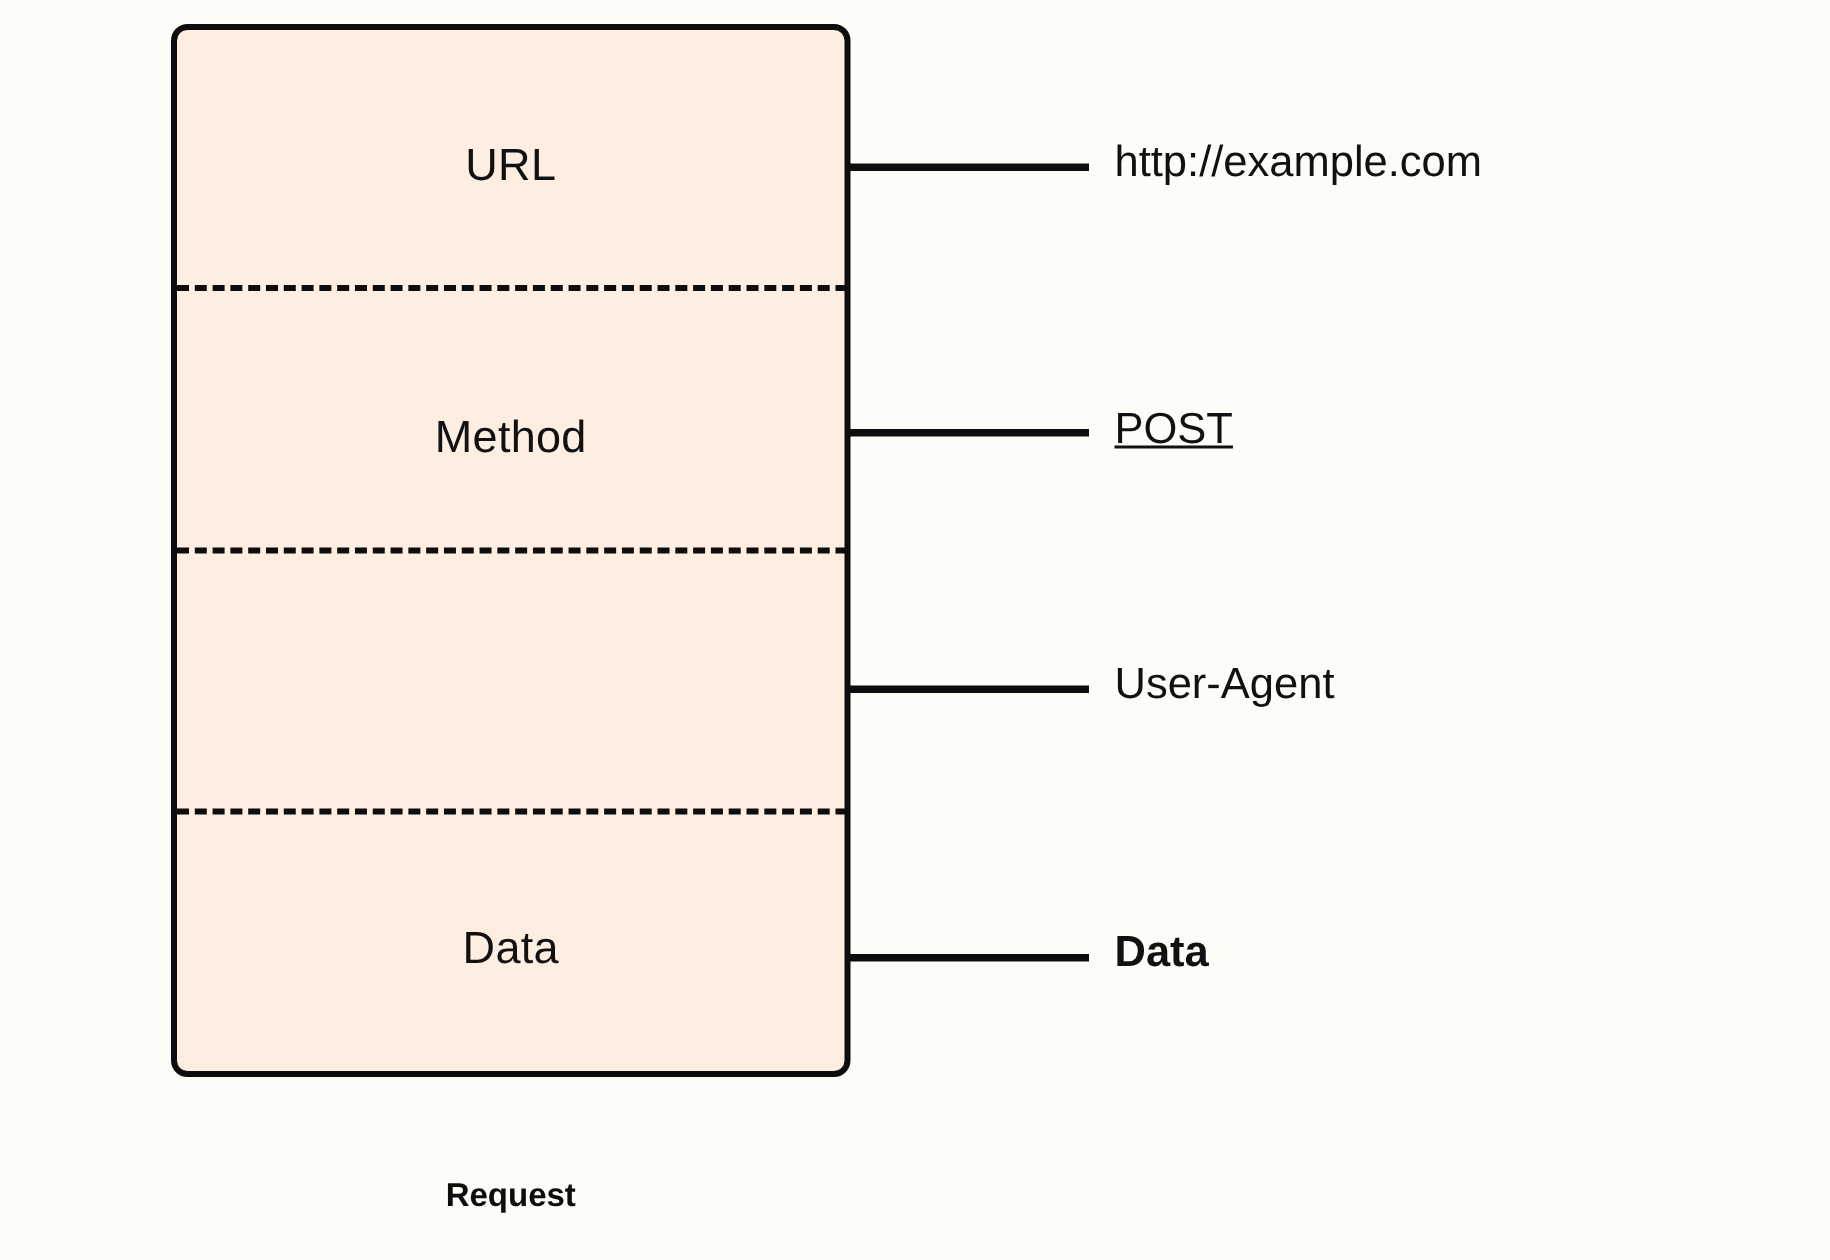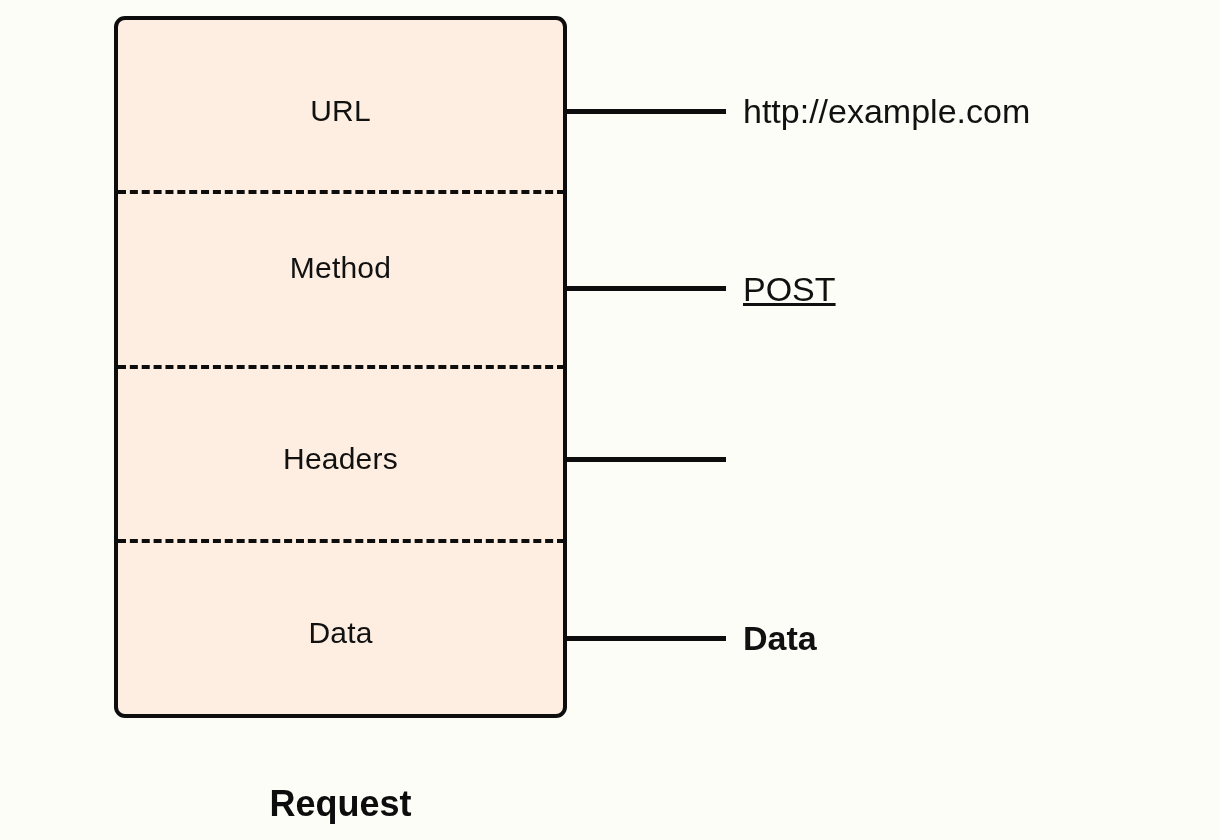--- a/index.html
+++ b/index.html
@@ -50,84 +50,84 @@
     position: absolute;
     left: 114px;
     width: 453px;
     text-align: center;
     font-size: 30px;
     color: #111111;
     letter-spacing: 0.2px;
     line-height: 1;
   }
   .lbl-url     { top: 96px; }
-  .lbl-method  { top: 253px; }
+  .lbl-method  { top: 277px; }
   .lbl-headers { top: 444px; }
   .lbl-body    { top: 618px; }
 
   
   .connector {
     position: absolute;
     left: 566px;
     width: 160px;
     height: 0;
     border-top: 5px solid #0d0d0d;
   }
   .conn-url     { top: 109px; }
   .conn-method  { top: 286px; }
   .conn-headers { top: 457px; }
   .conn-body    { top: 636px; }
 
   
   .annotation {
     position: absolute;
     left: 743px;
-    font-size: 34px;
+    font-size: 29px;
     color: #111111;
     line-height: 1;
     white-space: nowrap;
   }
   .ann-url     { top: 94px; }
   .ann-method  { top: 272px; text-decoration: underline; }
   .ann-headers { top: 442px; }
   .ann-body    { top: 621px; font-weight: bold; }
 
   
   .caption {
     position: absolute;
     left: 114px;
     top: 786px;
     width: 453px;
     text-align: center;
-    font-size: 36px;
+    font-size: 22px;
     font-weight: bold;
     color: #0d0d0d;
     line-height: 1;
   }
 </style>
 </head>
 <body>
 
 <div id="canvas">
 
   <div class="request-box"></div>
 
   <div class="separator sep-1"></div>
   <div class="separator sep-2"></div>
   <div class="separator sep-3"></div>
 
   <div class="section-label lbl-url">URL</div>
   <div class="section-label lbl-method">Method</div>
-  <div class="section-label lbl-headers">Headers</div>
   <div class="section-label lbl-body">Data</div>
 
   <div class="connector conn-url"></div>
   <div class="connector conn-method"></div>
   <div class="connector conn-headers"></div>
   <div class="connector conn-body"></div>
 
   <div class="annotation ann-url">http://example.com</div>
   <div class="annotation ann-method">POST</div>
+  <div class="annotation ann-headers">User-Agent</div>
   <div class="annotation ann-body">Data</div>
 
   <div class="caption">Request</div>
 
 </div>
 
 </body></html>

